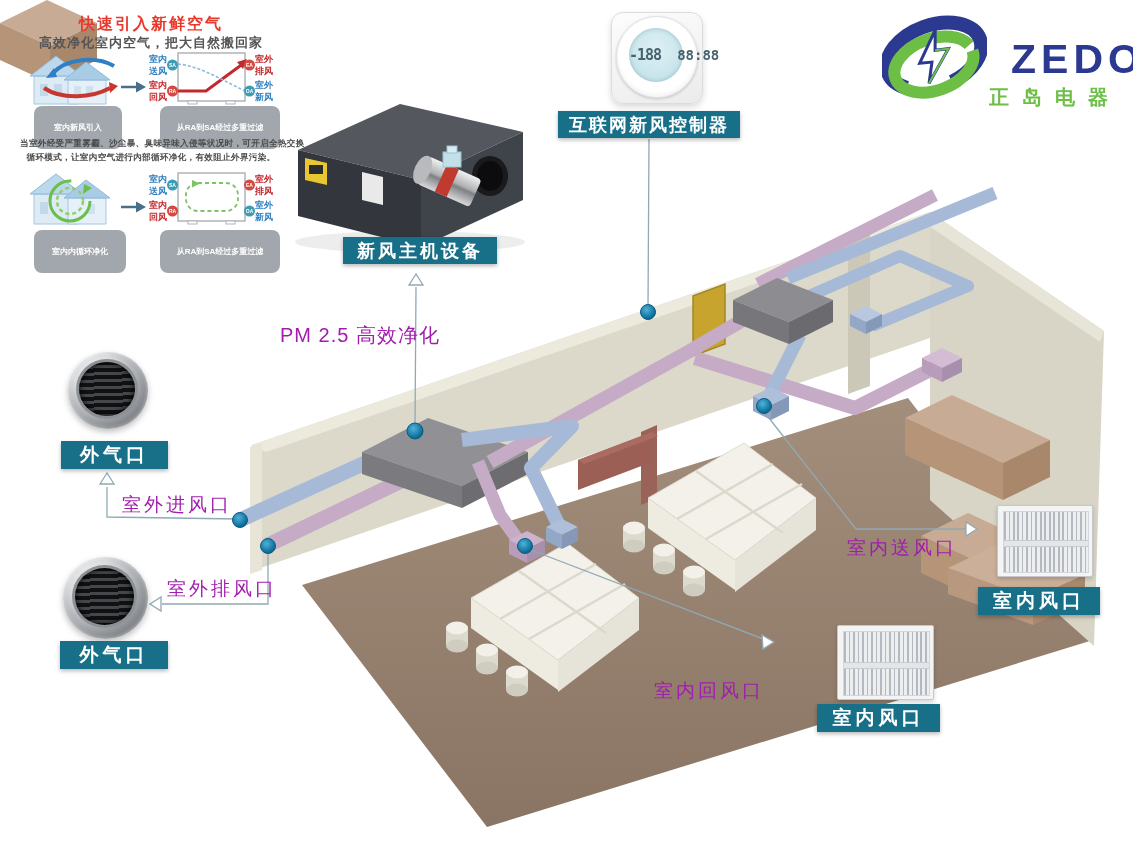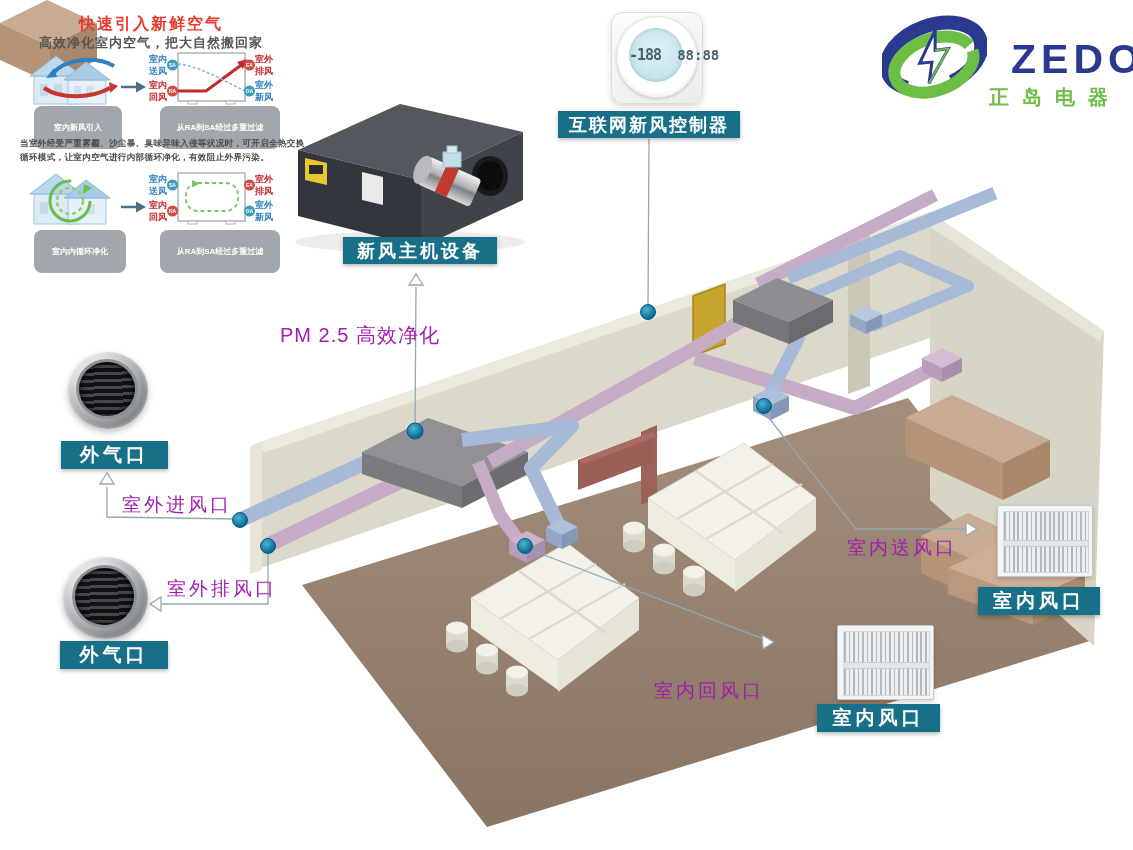--- a/index.html
+++ b/index.html
@@ -70,21 +70,21 @@
   .logo-brand{position:absolute;left:104px;top:28px;font-size:41px;font-weight:800;color:#2b3990;
          letter-spacing:5px;transform:scaleY(.98);margin-left:25px;}
   .logo-cn{position:absolute;left:107px;top:76px;font-size:20px;font-weight:700;color:#6cbe45;letter-spacing:13px;white-space:nowrap;}
 
   
   .inset{position:absolute;left:20px;top:8px;width:262px;height:244px;}
   .ins-title{position:absolute;left:0;width:100%;text-align:center;color:#e8392c;font-weight:800;
         font-size:16px;letter-spacing:2px;}
   .ins-sub{position:absolute;left:0;width:100%;text-align:center;color:#555;font-weight:700;
         font-size:13px;letter-spacing:1px;}
-  .ins-body{position:absolute;left:0;width:100%;color:#4a4a4a;font-weight:700;
+  .ins-body{position:absolute;left:0;width:100%;text-align:center;color:#4a4a4a;font-weight:700;
         font-size:8.6px;letter-spacing:.3px;white-space:nowrap;}
   .pill{position:absolute;background:#a2a7ad;color:#fff;font-size:8px;font-weight:700;
         border-radius:8px;padding:16px 8px;white-space:nowrap;text-align:center;}
   .ins-svg{position:absolute;}
 </style>
 </head>
 <body>
 
 <div class="stage">
 

